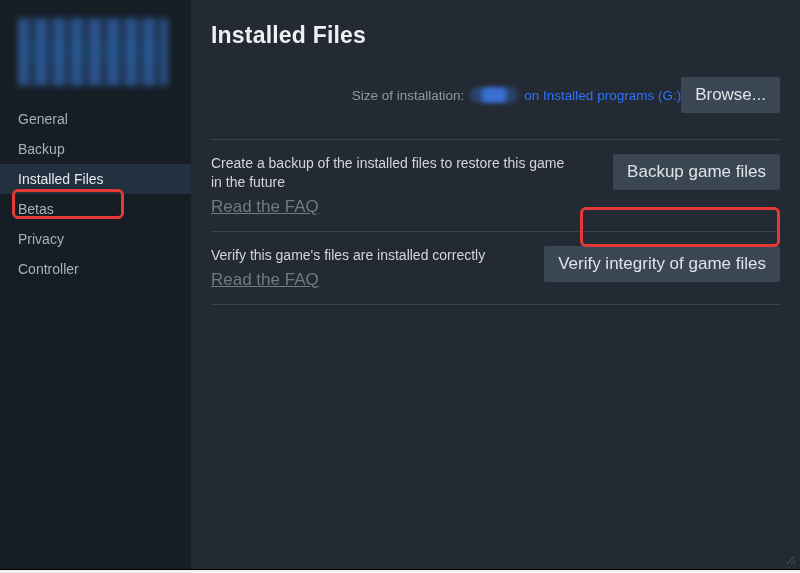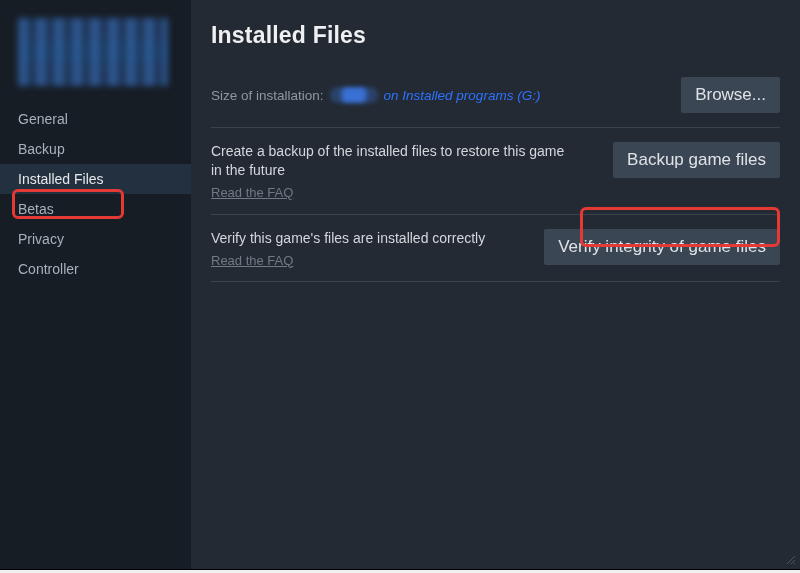--- a/index.html
+++ b/index.html
@@ -50,44 +50,44 @@
 
   .main {
     position: absolute; left: 191px; right: 0; top: 0; bottom: 0;
     background: #232a33; padding: 22px 20px 0 20px;
   }
   .page-title {
     color: #eef0f2; font-size: 23px; font-weight: 700; letter-spacing: 0.2px;
     margin-bottom: 28px;
   }
   .sizeline {
-    display: flex; align-items: center; justify-content: space-between;
-    font-size: 13.5px; color: #8f98a0; margin-bottom: 14px;
+    display: flex; align-items: center; justify-content: flex-end;
+    font-size: 13.5px; color: #8f98a0; margin-bottom: 26px;
   }
   .sizeline .left { display: flex; align-items: center; gap: 6px; flex-wrap: wrap; }
-  .sizelink { color: #2d73ff; font-style: italic; }
+  .sizelink { color: #2d73ff; }
   .sizeval {
     display: inline-block; width: 48px; height: 16px; border-radius: 7px;
     background: radial-gradient(circle, rgba(60,120,230,0.9) 0 40%, rgba(60,120,230,0.3) 60%);
     filter: blur(2px);
   }
 
   .btn {
     background: #3b4655; color: #dfe3e6; border: none; padding: 8px 14px;
     font-size: 17px; border-radius: 2px; cursor: pointer; white-space: nowrap;
   }
 
   hr.sep { border: none; border-top: 1px solid #3a424d; margin: 12px 0 14px; }
 
   .row {
     display: flex; align-items: flex-start; justify-content: space-between;
     gap: 3px; font-size: 14px; color: #d2d7db;
   }
   .row .desc { max-width: 360px; line-height: 1.35; }
-  .faqlink { color: #707a84; text-decoration: underline; font-size: 13px; display: inline-block; margin-top: 4px; cursor: pointer; }
+  .faqlink { color: #707a84; text-decoration: underline; font-size: 17px; display: inline-block; margin-top: 4px; cursor: pointer; }
 
   .resize-grip {
     position: absolute; right: 2px; bottom: 2px; width: 14px; height: 14px;
     color: #4d5560; font-size: 12px; cursor: nwse-resize;
   }
   .resize-grip svg { stroke: #4d5560; }
 </style>
 </head>
 <body>
 

